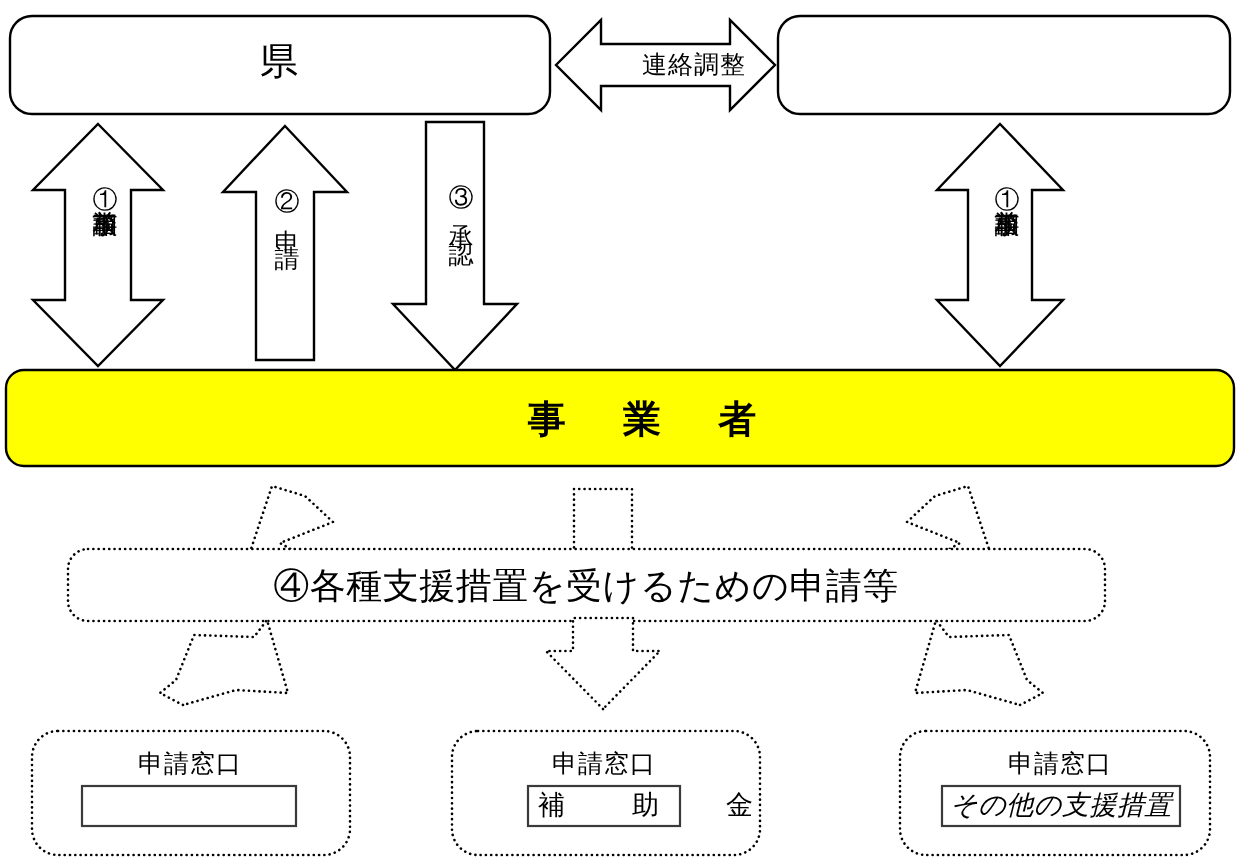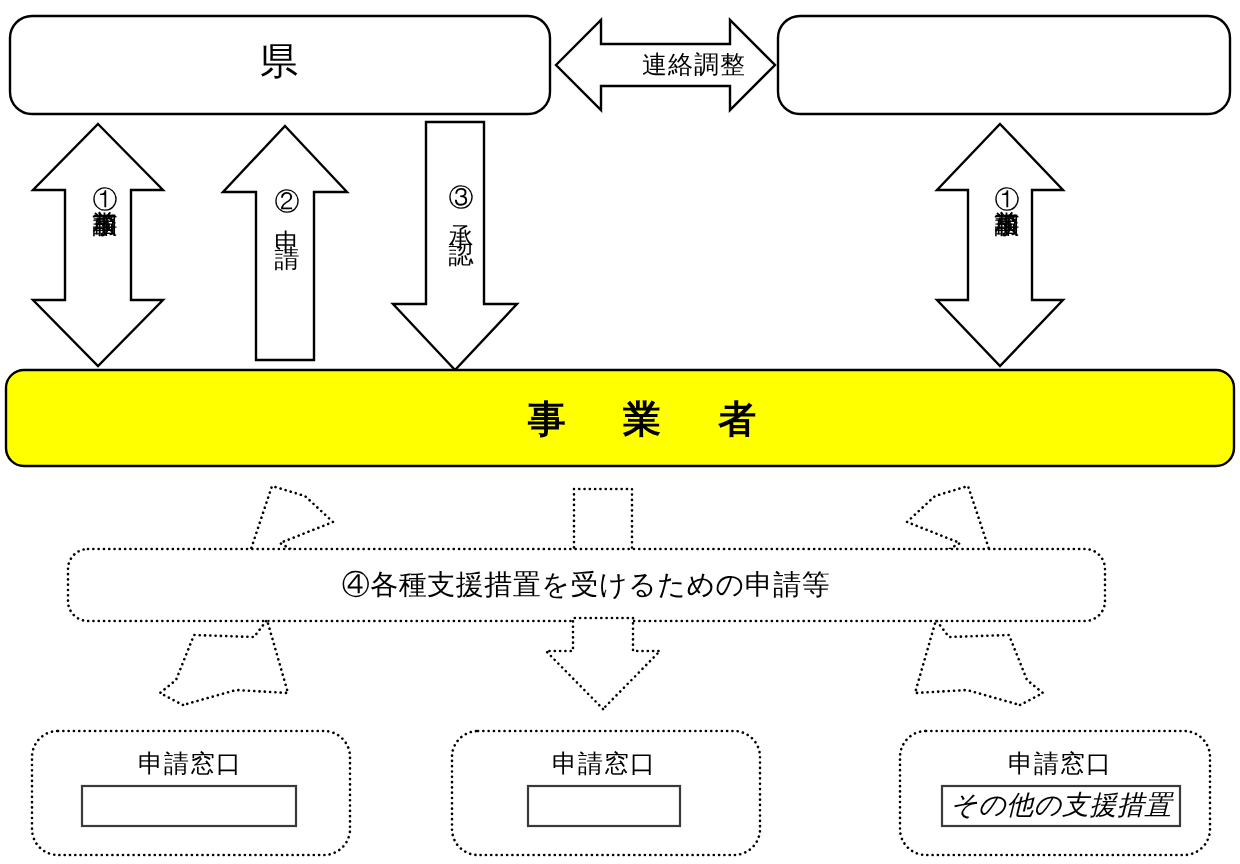--- a/index.html
+++ b/index.html
@@ -77,22 +77,23 @@
     line-height: 1.02;
     letter-spacing: 16px;
   }
   .lbl-actor {
     font-size: 38px;
     font-weight: bold;
     letter-spacing: 22px;
     font-family: "DejaVu Sans", "Liberation Sans", sans-serif;
   }
   .lbl-support {
-    font-size: 28px;
+    font-size: 36px;
     letter-spacing: 0.5px;
+    font-family: Liberation Mono, monospace;
   }
   .lbl-counter {
     font-size: 25px;
     letter-spacing: 1px;
   }
   .lbl-inner {
     font-size: 27px;
     letter-spacing: 0.5px;
   }
   .lbl-inner-wide {
@@ -159,17 +160,18 @@
 
   <div class="lbl lbl-vert" style="left:994px; top:166px;">①事前相談</div>
 
   <div class="lbl lbl-actor center-x" style="left:653px; top:400px;">事 業 者</div>
 
   <div class="lbl lbl-support center-x" style="left:586px; top:571px;">④各種支援措置を受けるための申請等</div>
 
   <div class="lbl lbl-counter center-x" style="left:190px; top:751px;">申請窓口</div>
 
   <div class="lbl lbl-counter center-x" style="left:604px; top:751px;">申請窓口</div>
+  <div class="lbl lbl-inner-wide" style="left:538px; top:792px;">補　助　金</div>
 
   <div class="lbl lbl-counter center-x" style="left:1060px; top:751px;">申請窓口</div>
   <div class="lbl lbl-inner center-x" style="left:1061px; top:792px;font-style:italic;">その他の支援措置</div>
 
 </div>
 
 </body></html>

